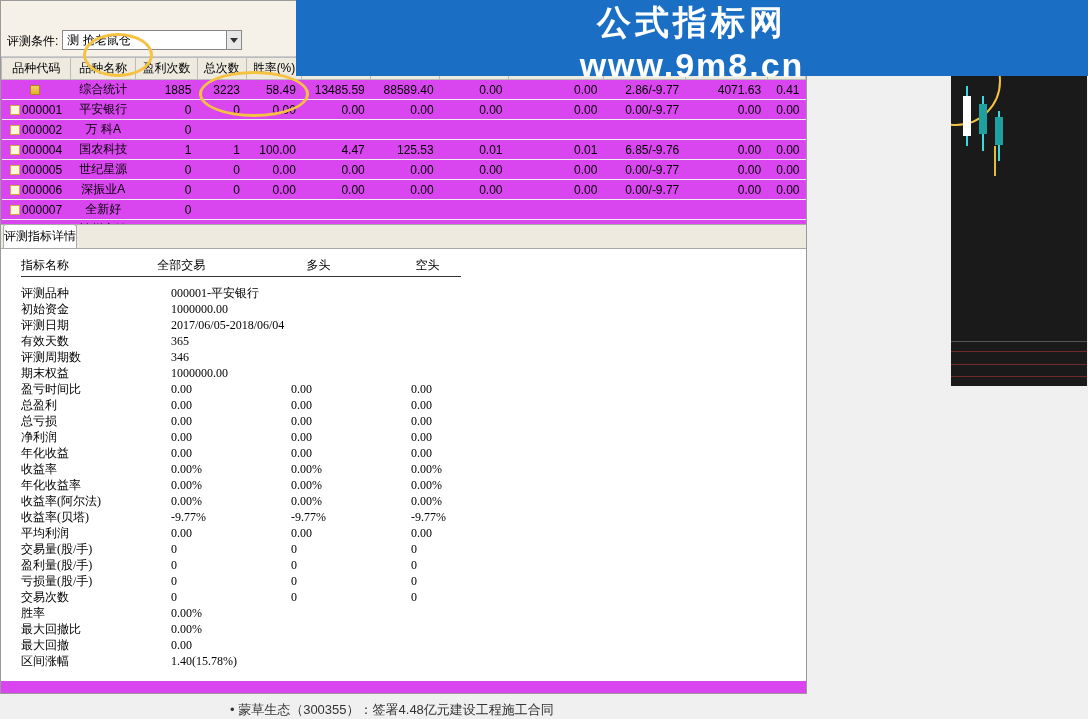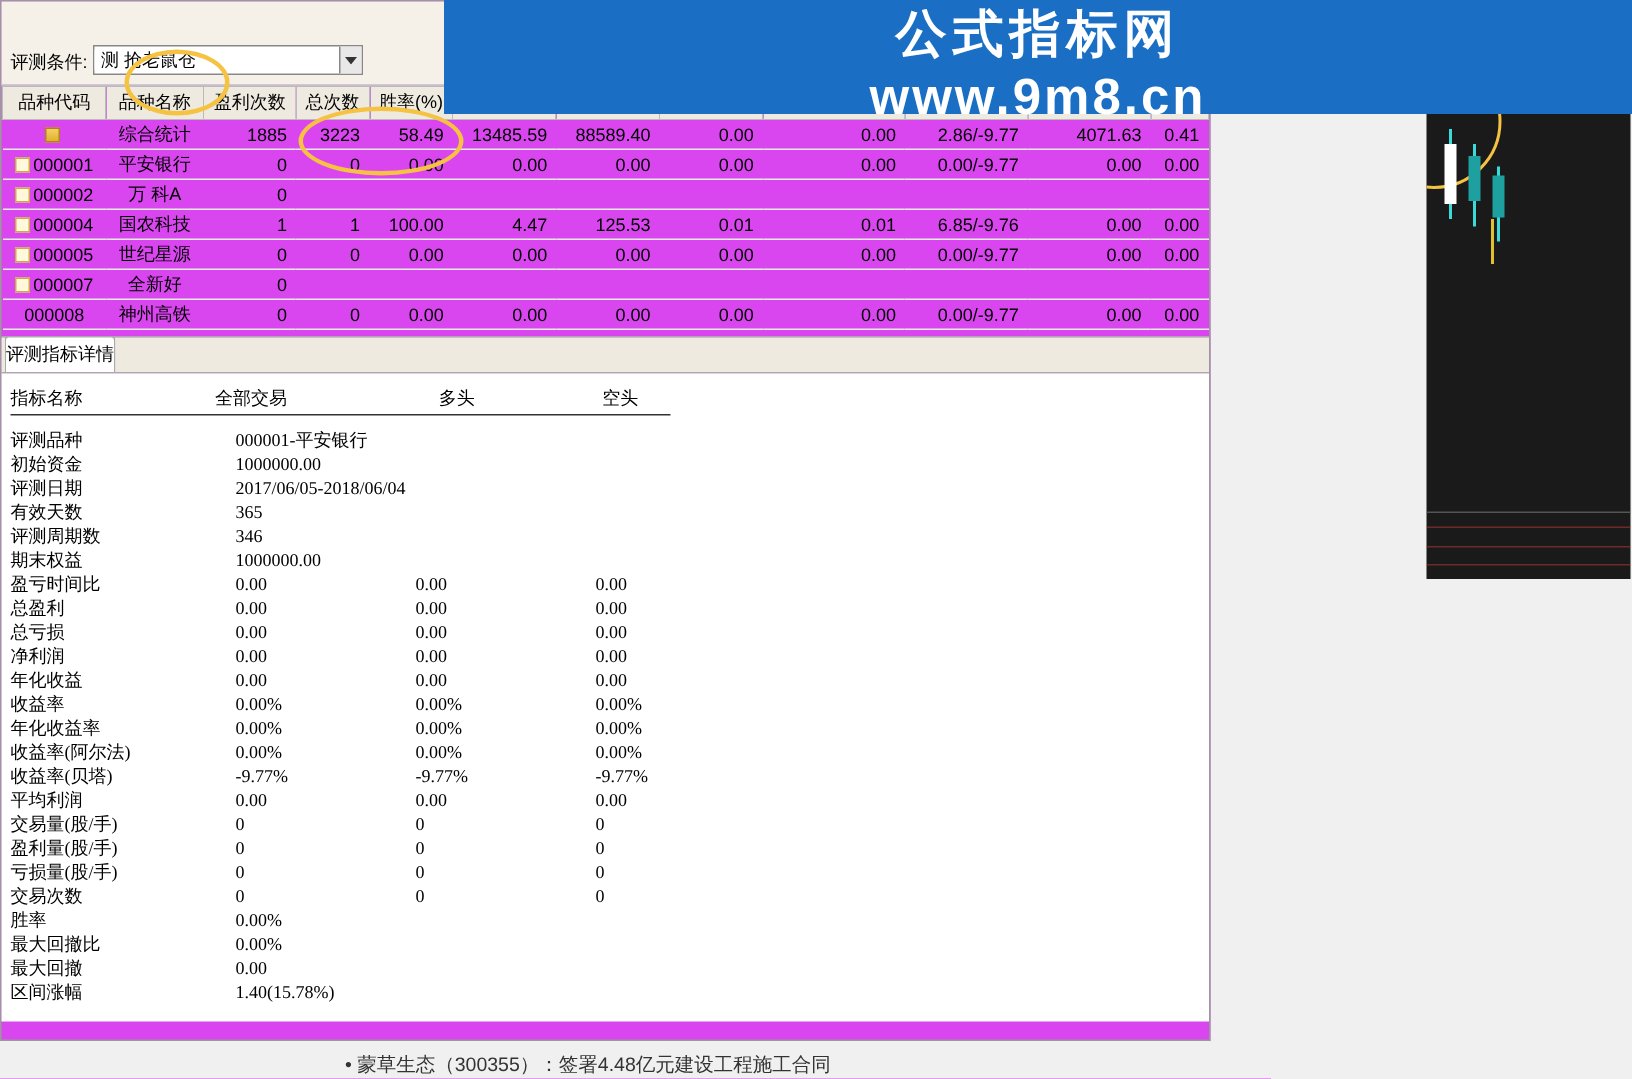--- a/index.html
+++ b/index.html
@@ -146,21 +146,21 @@
     padding: 3px 0;
     font-size: 12px;
     border-radius: 3px 3px 0 0;
     margin-right: 2px;
   }
 
   .detail-pane {
     height: 432px;
     overflow-y: scroll;
     background: #fff;
-    padding: 6px 6px 6px 6px;
+    padding: 6px 6px 6px 20px;
   }
   .detail-header {
     display: flex;
     border-bottom: 1px solid #333;
     width: 440px;
     margin-bottom: 8px;
   }
   .detail-header > div { padding: 2px 0; }
   .dh-c0 { width: 150px; }
   .dh-c1 { width: 120px; }
@@ -306,20 +306,34 @@
             <td class="r">0.00</td>
             <td class="r">0.00</td>
             <td class="r">0.00</td>
             <td class="r">0.00</td>
             <td class="r">0.00</td>
             <td class="r">0.00/-9.77</td>
             <td class="r">0.00</td>
             <td class="r">0.00</td>
           </tr>
           <tr>
+            <td class="l"><span class="row-icon"></span><span>000006</span></td>
+            <td class="l">深振业A</td>
+            <td class="r">0</td>
+            <td class="r">0</td>
+            <td class="r">0.00</td>
+            <td class="r">0.00</td>
+            <td class="r">0.00</td>
+            <td class="r">0.00</td>
+            <td class="r">0.00</td>
+            <td class="r">0.00/-9.77</td>
+            <td class="r">0.00</td>
+            <td class="r">0.00</td>
+          </tr>
+          <tr>
             <td class="l"><span class="row-icon"></span><span>000007</span></td>
             <td class="l">全新好</td>
             <td class="r">0</td>
             <td class="r"></td>
             <td class="r"></td>
             <td class="r"></td>
             <td class="r"></td>
             <td class="r"></td>
             <td class="r"></td>
             <td class="r"></td>

